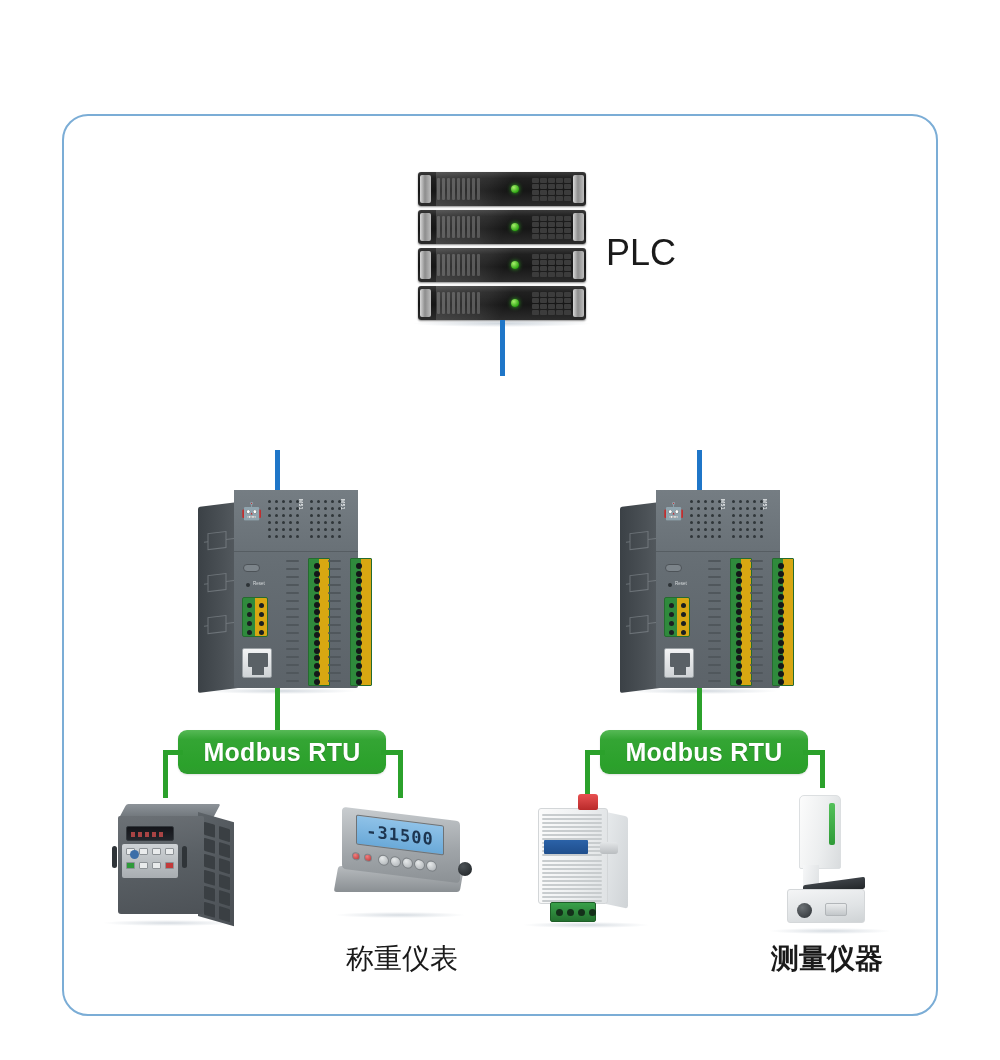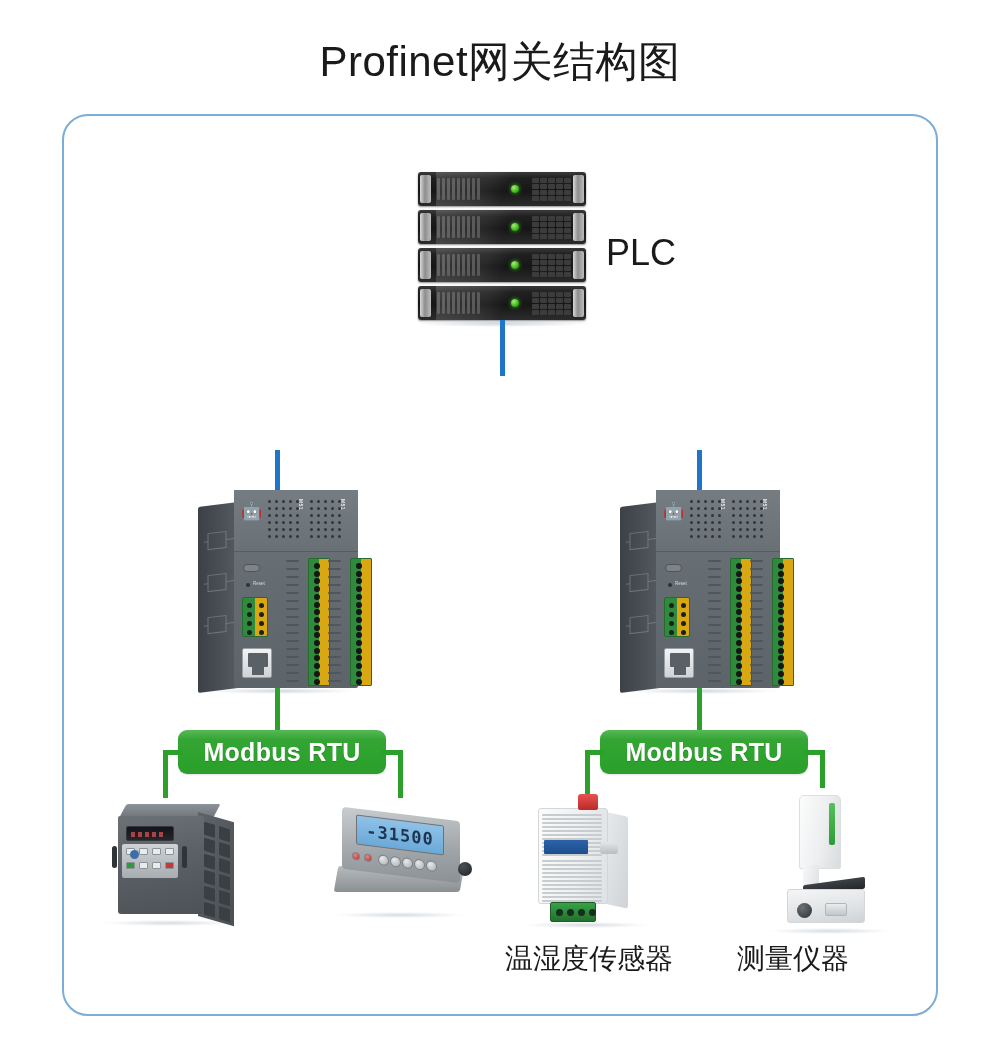--- a/index.html
+++ b/index.html
@@ -294,21 +294,20 @@
   .dev-caption {
     position:absolute; text-align:center;
     font-size:28px; color:#1a1a1a;
   }
 </style>
 </head>
 <body>
 
 <div id="root">
 
-  <div class="page-title">Profinet网关结构图</div>
 
   <div class="diagram-frame"></div>
 
   <div class="plc-stack" id="plc-stack">
       <div class="rack-unit" style="top: 0px;">
         <div class="rack-ear l"></div>
         <div class="rack-ear r"></div>
         <div class="rack-vents">
           <i style="left:0px"></i>
           <i style="left:5px"></i>
@@ -938,16 +937,16 @@
     <div class="mi-column"></div>
     <div class="mi-green"></div>
     <div class="mi-neck"></div>
     <div class="mi-stage"></div>
     <div class="mi-base"></div>
     <div class="mi-dial"></div>
     <div class="mi-panel"></div>
   </div>
   <div class="dev-shadow" style="left:770px; top:928px; width:120px;"></div>
 
-  <div class="dev-caption" style="left:494px; top:940px; width:190px;">温湿度传感器</div>
-  <div class="dev-caption" style="left:718px; top:940px; width:150px;">测量仪器</div>
+  <div class="dev-caption" style="left:327px; top:940px; width:150px;">称重仪表</div>
+  <div class="dev-caption" style="left:752px; top:940px; width:150px;font-weight:bold;">测量仪器</div>
 
 </div>
 
 </body></html>

